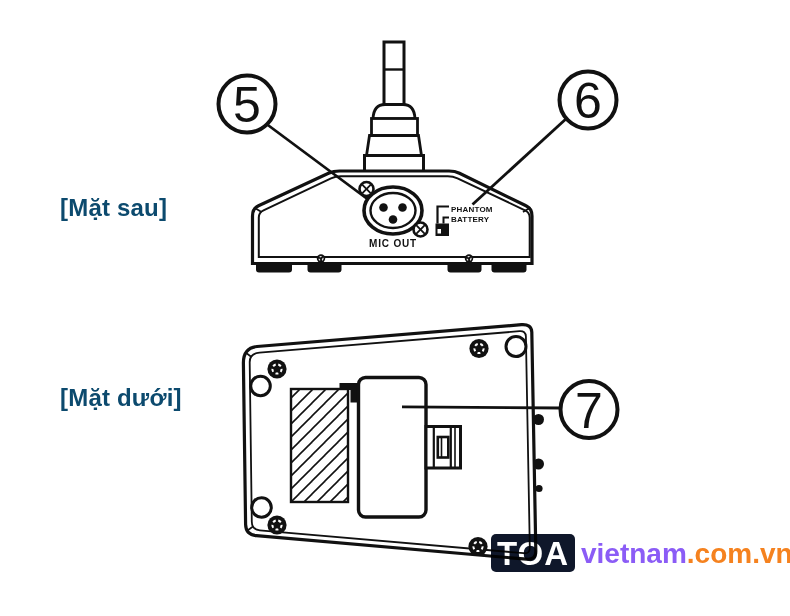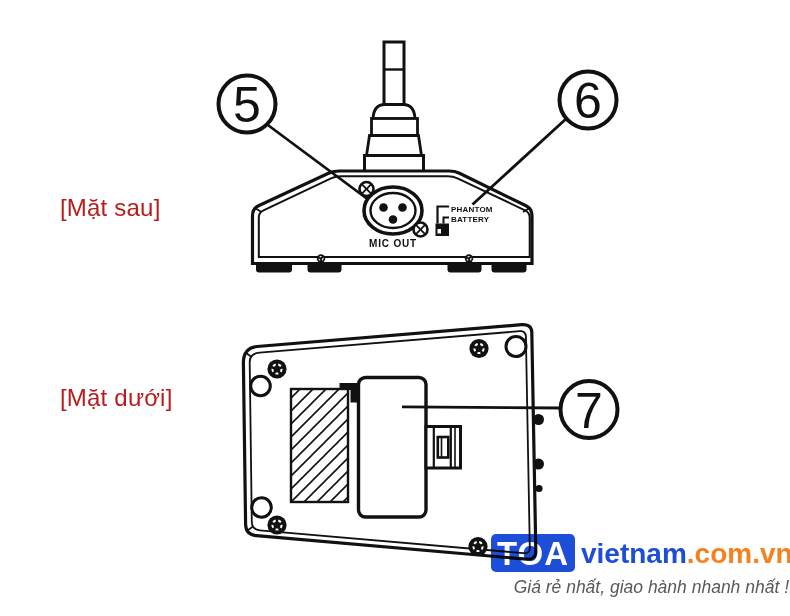--- a/index.html
+++ b/index.html
@@ -6,36 +6,36 @@
   body{
     width:790px;height:616px;position:relative;background:#ffffff;overflow:hidden;
     font-family:"Liberation Sans",sans-serif;
   }
   svg{position:absolute;left:0;top:0;}
   svg text{font-family:"Liberation Sans",sans-serif;fill:#111;}
   .callout-num{font-size:50px;font-weight:400;}
   .panel-label{font-size:10px;font-weight:700;letter-spacing:0.8px;}
   .switch-label{font-size:8px;font-weight:700;letter-spacing:0.2px;}
   .side-label{
-    position:absolute;font-size:24px;font-weight:400;color:#b91c1c;letter-spacing:0.2px;
+    position:absolute;font-size:24px;font-weight:700;color:#0c4a6e;letter-spacing:0.2px;
   }
   #label-back{left:60px;top:194px;}
   #label-bottom{left:60px;top:384px;text-align:center;}
   .logo{
     position:absolute;left:491px;top:534px;width:298px;
     mix-blend-mode:multiply;
   }
   .logo-row{display:flex;align-items:flex-end;}
   .logo-box{
-    background:#1d4ed8;border-radius:5px;width:84px;height:38px;
+    background:#0f172a;border-radius:5px;width:84px;height:38px;
     display:flex;align-items:center;justify-content:center;flex:0 0 auto;
   }
   .logo-toa{color:#ffffff;font-weight:700;font-size:33px;line-height:1;letter-spacing:1px;}
   .logo-site{font-weight:700;font-size:28px;line-height:1;margin-left:6px;margin-bottom:4px;white-space:nowrap;}
-  .logo-site .site{color:#1d4ed8;}
+  .logo-site .site{color:#8b5cf6;}
   .logo-site .domain{color:#F5821F;}
   .logo-tagline{
     color:#58595B;font-style:italic;font-size:17.5px;font-weight:400;
     text-align:right;margin-top:5px;white-space:nowrap;
   }
 </style>
 </head>
 <body>
 
 <svg width="790" height="616" viewBox="0 0 790 616">
@@ -189,14 +189,13 @@
 
 <div class="logo">
   <div class="logo-row">
     <div class="logo-box">
       <span class="logo-toa">TOA</span>
     </div>
     <div class="logo-site">
       <span class="site">vietnam</span><span class="domain">.com.vn</span>
     </div>
   </div>
-  <div class="logo-tagline">Giá rẻ nhất, giao hành nhanh nhất !</div>
 </div>
 
 </body></html>

